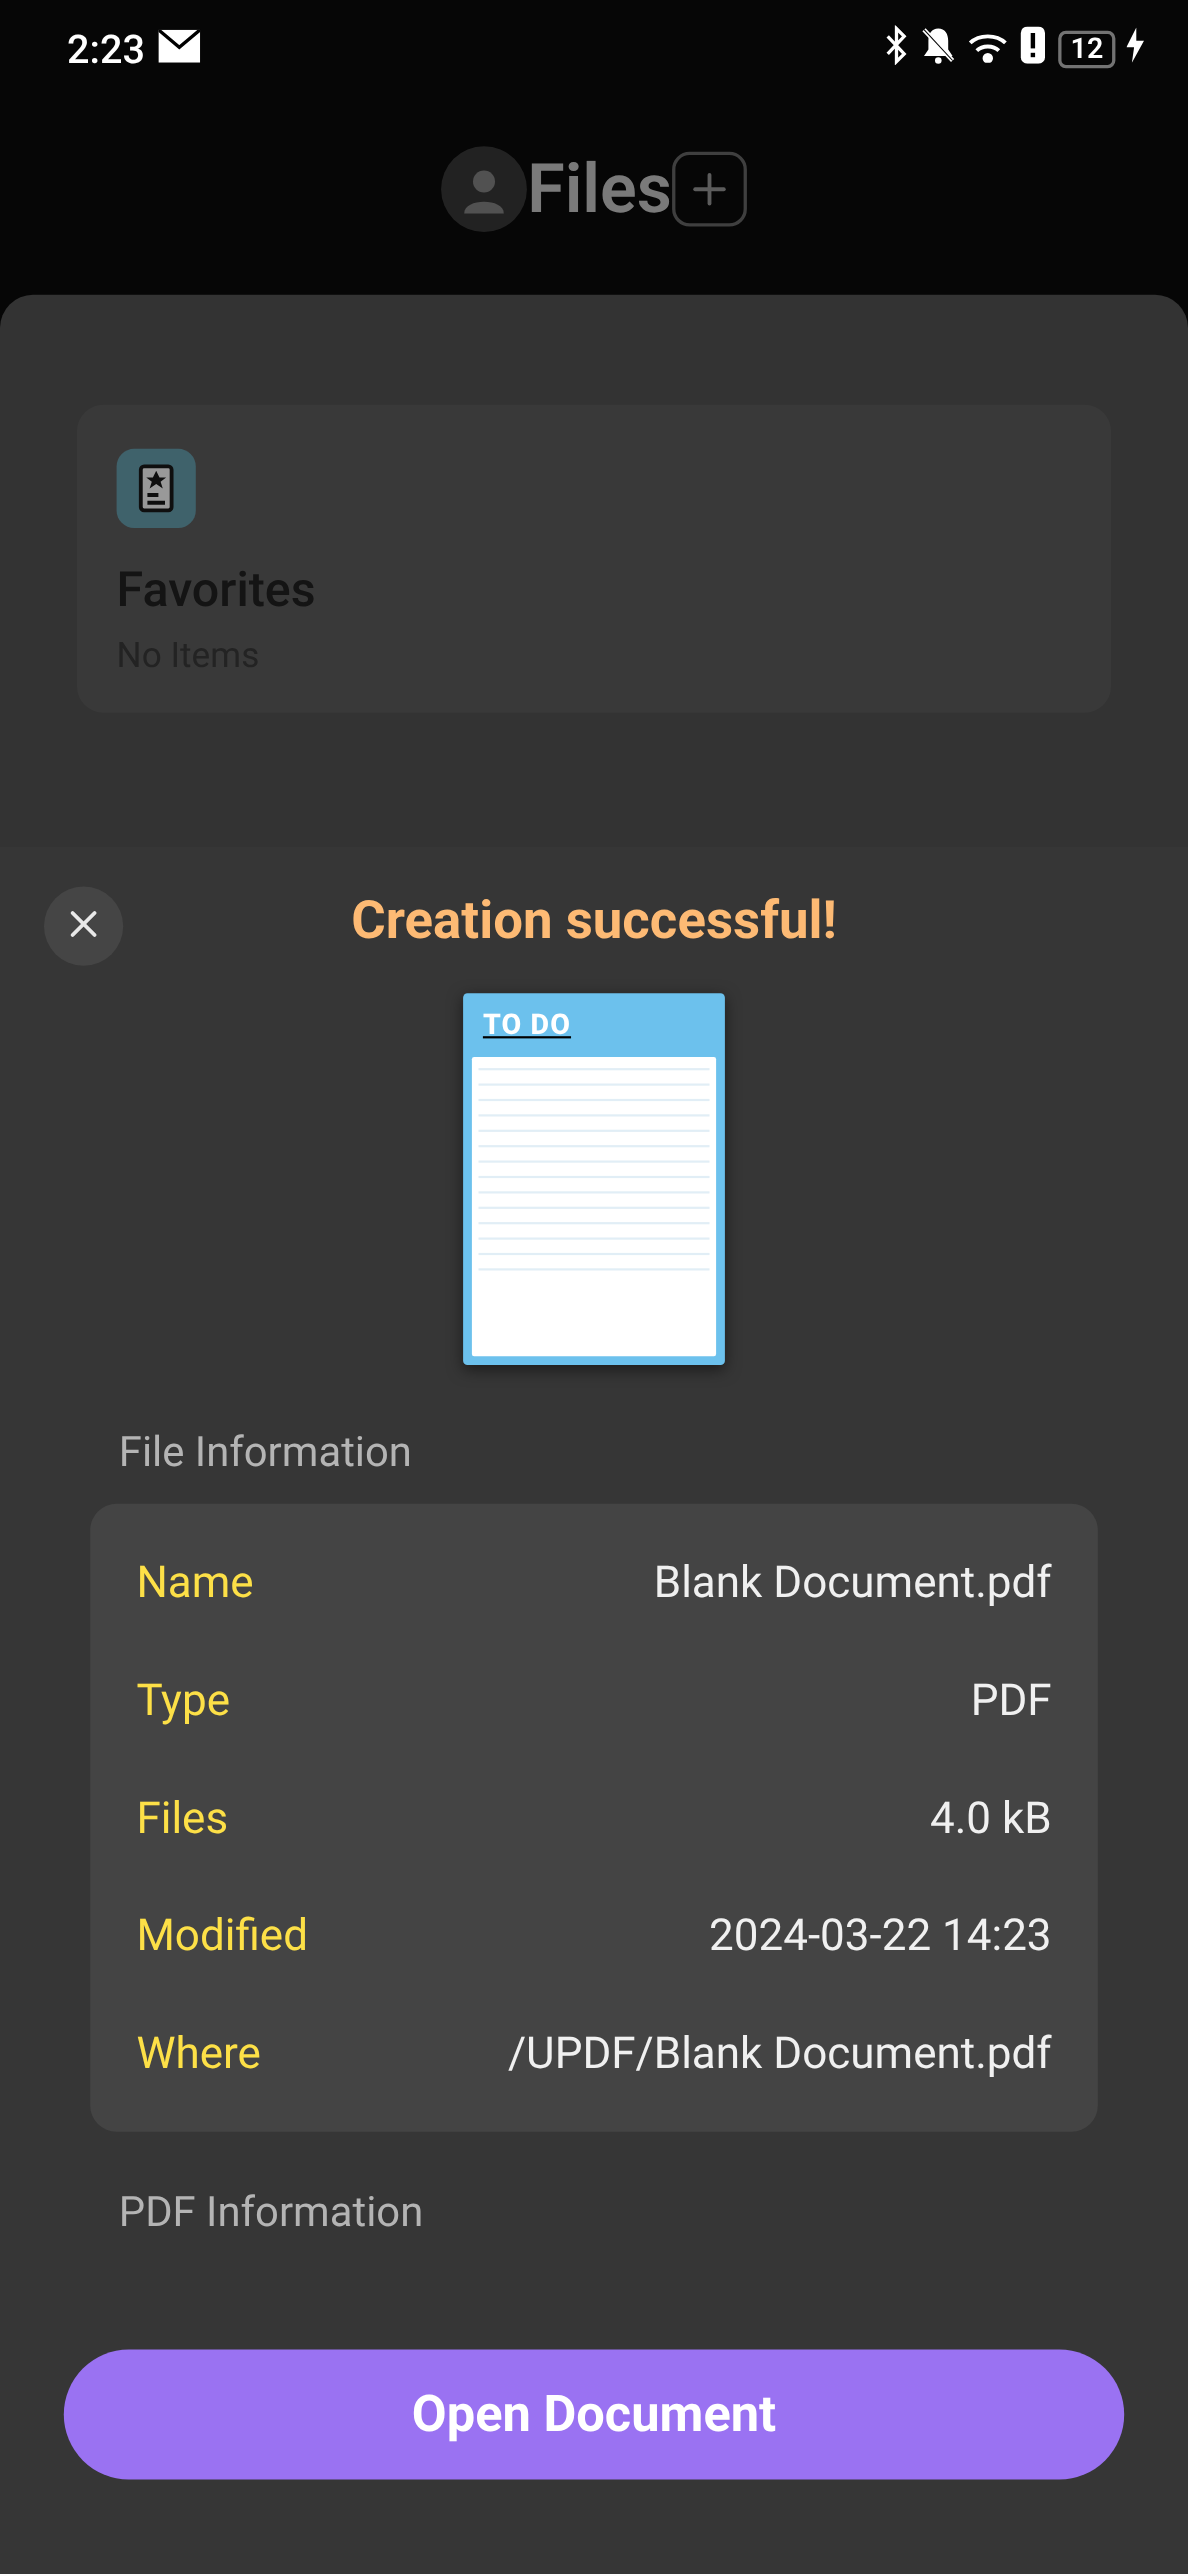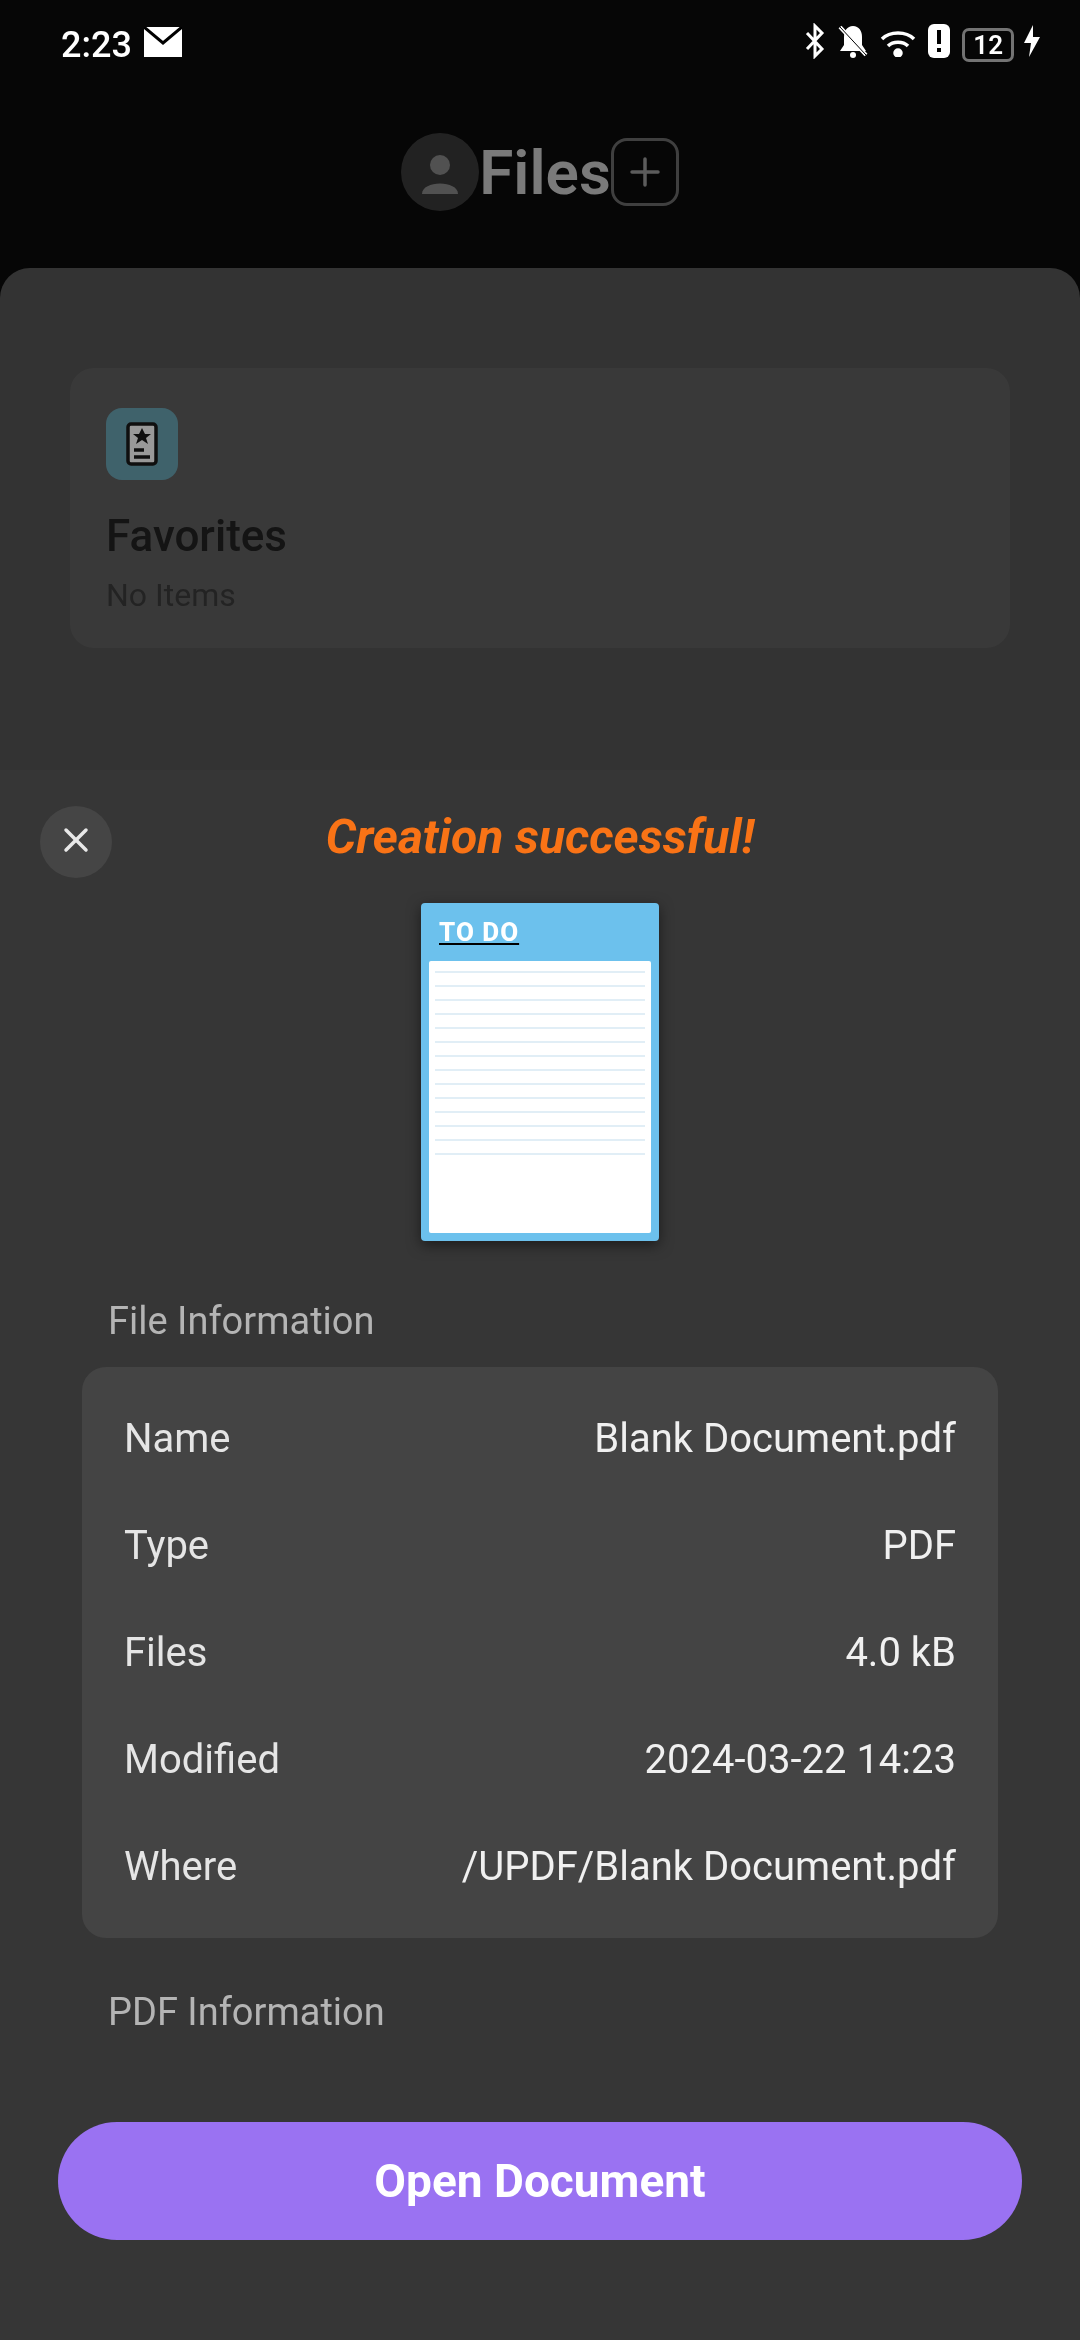--- a/index.html
+++ b/index.html
@@ -71,21 +71,21 @@
   }
   .sheet-header {
     position: relative; display: flex; align-items: center; justify-content: center;
     margin-bottom: 38px;
   }
   .close-circle {
     position: absolute; left: 0; top: -2px;
     width: 72px; height: 72px; border-radius: 50%;
     background: #454545; display: flex; align-items: center; justify-content: center;
   }
-  .sheet-title { color: #f97316; font-size: 48px; font-weight: 700; font-style: italic; }
+  .sheet-title { color: #fdba74; font-size: 48px; font-weight: 700; }
 
   .thumb-wrap { display: flex; justify-content: center; margin-bottom: 58px; text-decoration: underline; }
   .thumb {
     width: 238px; height: 338px; background: #6cc1ed; border-radius: 4px;
     padding: 8px; box-shadow: 0 4px 14px rgba(0,0,0,0.5);
     display: flex; flex-direction: column;
   }
   .thumb-header {
     color: #fff; font-size: 26px; font-weight: 800; letter-spacing: 1px;
     padding: 6px 10px 14px;
@@ -101,25 +101,25 @@
     padding: 0 68px; margin-bottom: 24px;
   }
   .info-card {
     background: #444444; border-radius: 24px;
     margin: 0 42px 52px; padding: 18px 42px;
   }
   .info-row {
     display: flex; justify-content: space-between; align-items: center;
     padding: 30px 0; font-size: 40px;
   }
-  .info-key { color: #e5e5e5; }
+  .info-key { color: #fde047; }
   .info-val { color: #f0f0f0; text-align: right; }
 
   .open-btn {
-    position: absolute; left: 58px; right: 58px; bottom: 100px;
+    position: absolute; left: 58px; right: 58px; bottom: 86px;
     height: 118px; background: #9a72f2; border-radius: 60px;
     display: flex; align-items: center; justify-content: center;
     color: #fff; font-size: 46px; font-weight: 700;
   }
 </style>
 </head>
 <body>
 
 <div class="status-bar">
   <div class="status-left">

